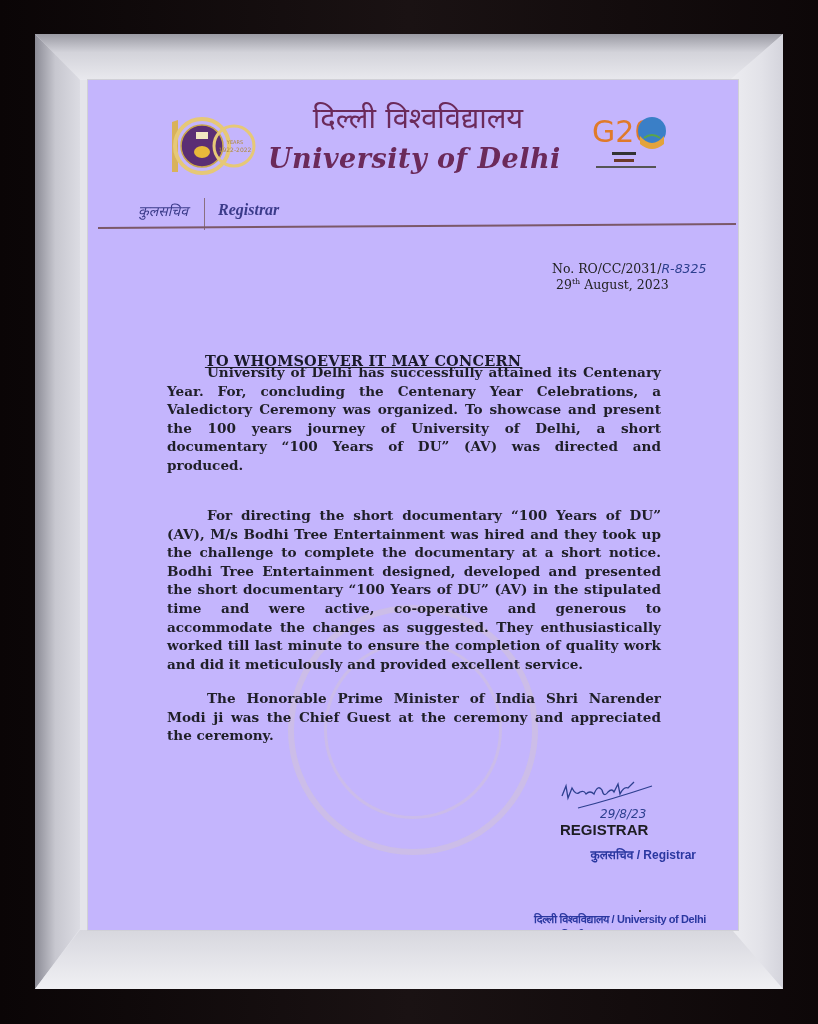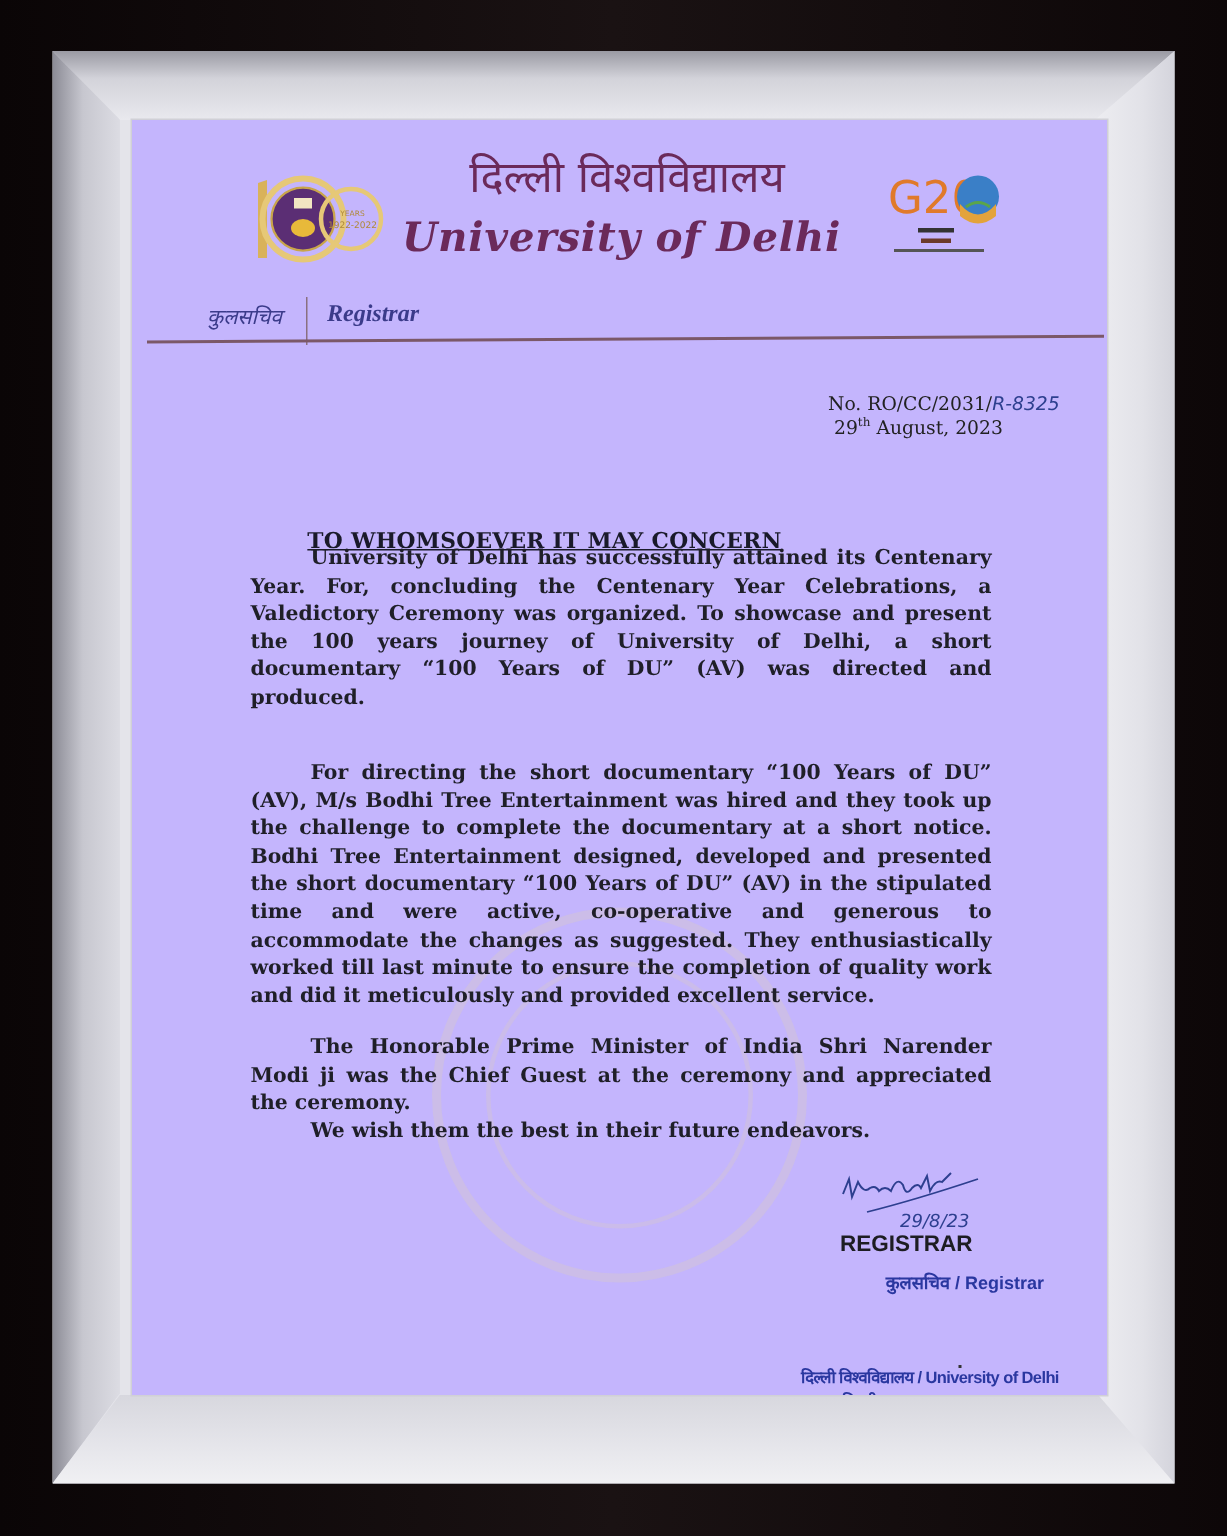--- a/index.html
+++ b/index.html
@@ -195,23 +195,20 @@
 
   <div class="body p1">
       <p>University of Delhi has successfully attained its Centenary Year. For, concluding the Centenary Year Celebrations, a Valedictory Ceremony was organized. To showcase and present the 100 years journey of University of Delhi, a short documentary “100 Years of DU” (AV) was directed and produced.</p>
     </div>
   <div class="body p2">
       <p>For directing the short documentary “100 Years of DU” (AV), M/s Bodhi Tree Entertainment was hired and they took up the challenge to complete the documentary at a short notice. Bodhi Tree Entertainment designed, developed and presented the short documentary “100 Years of DU” (AV) in the stipulated time and were active, co-operative and generous to accommodate the changes as suggested. They enthusiastically worked till last minute to ensure the completion of quality work and did it meticulously and provided excellent service.</p>
     </div>
   <div class="body p3">
       <p>The Honorable Prime Minister of India Shri Narender Modi ji was the Chief Guest at the ceremony and appreciated the ceremony.</p>
     </div>
-  <div class="body p4">
-      <p>We wish them the best in their future endeavors.</p>
-    </div>
 
   <svg class="sign" viewBox="0 0 100 45">
     <path d="M2 18 L6 8 L8 20 L12 10 Q16 18 20 14 Q24 12 26 16 Q30 12 34 16 Q38 6 42 12 Q44 20 48 14 Q52 10 54 14 L58 6 L60 16 Q64 8 68 10 L74 4" fill="none" stroke="#2d3f8f" stroke-width="1.3"></path>
     <path d="M18 30 Q50 22 92 8" fill="none" stroke="#2d3f8f" stroke-width="1.2"></path>
     <text x="40" y="40" font-size="12" font-style="italic" fill="#2d3f8f" font-family="DejaVu Sans, sans-serif">29/8/23</text>
   </svg>
 
   <div class="reg-title">REGISTRAR</div>
   <div class="stamp">
     <div class="l1">कुलसचिव / Registrar</div>

